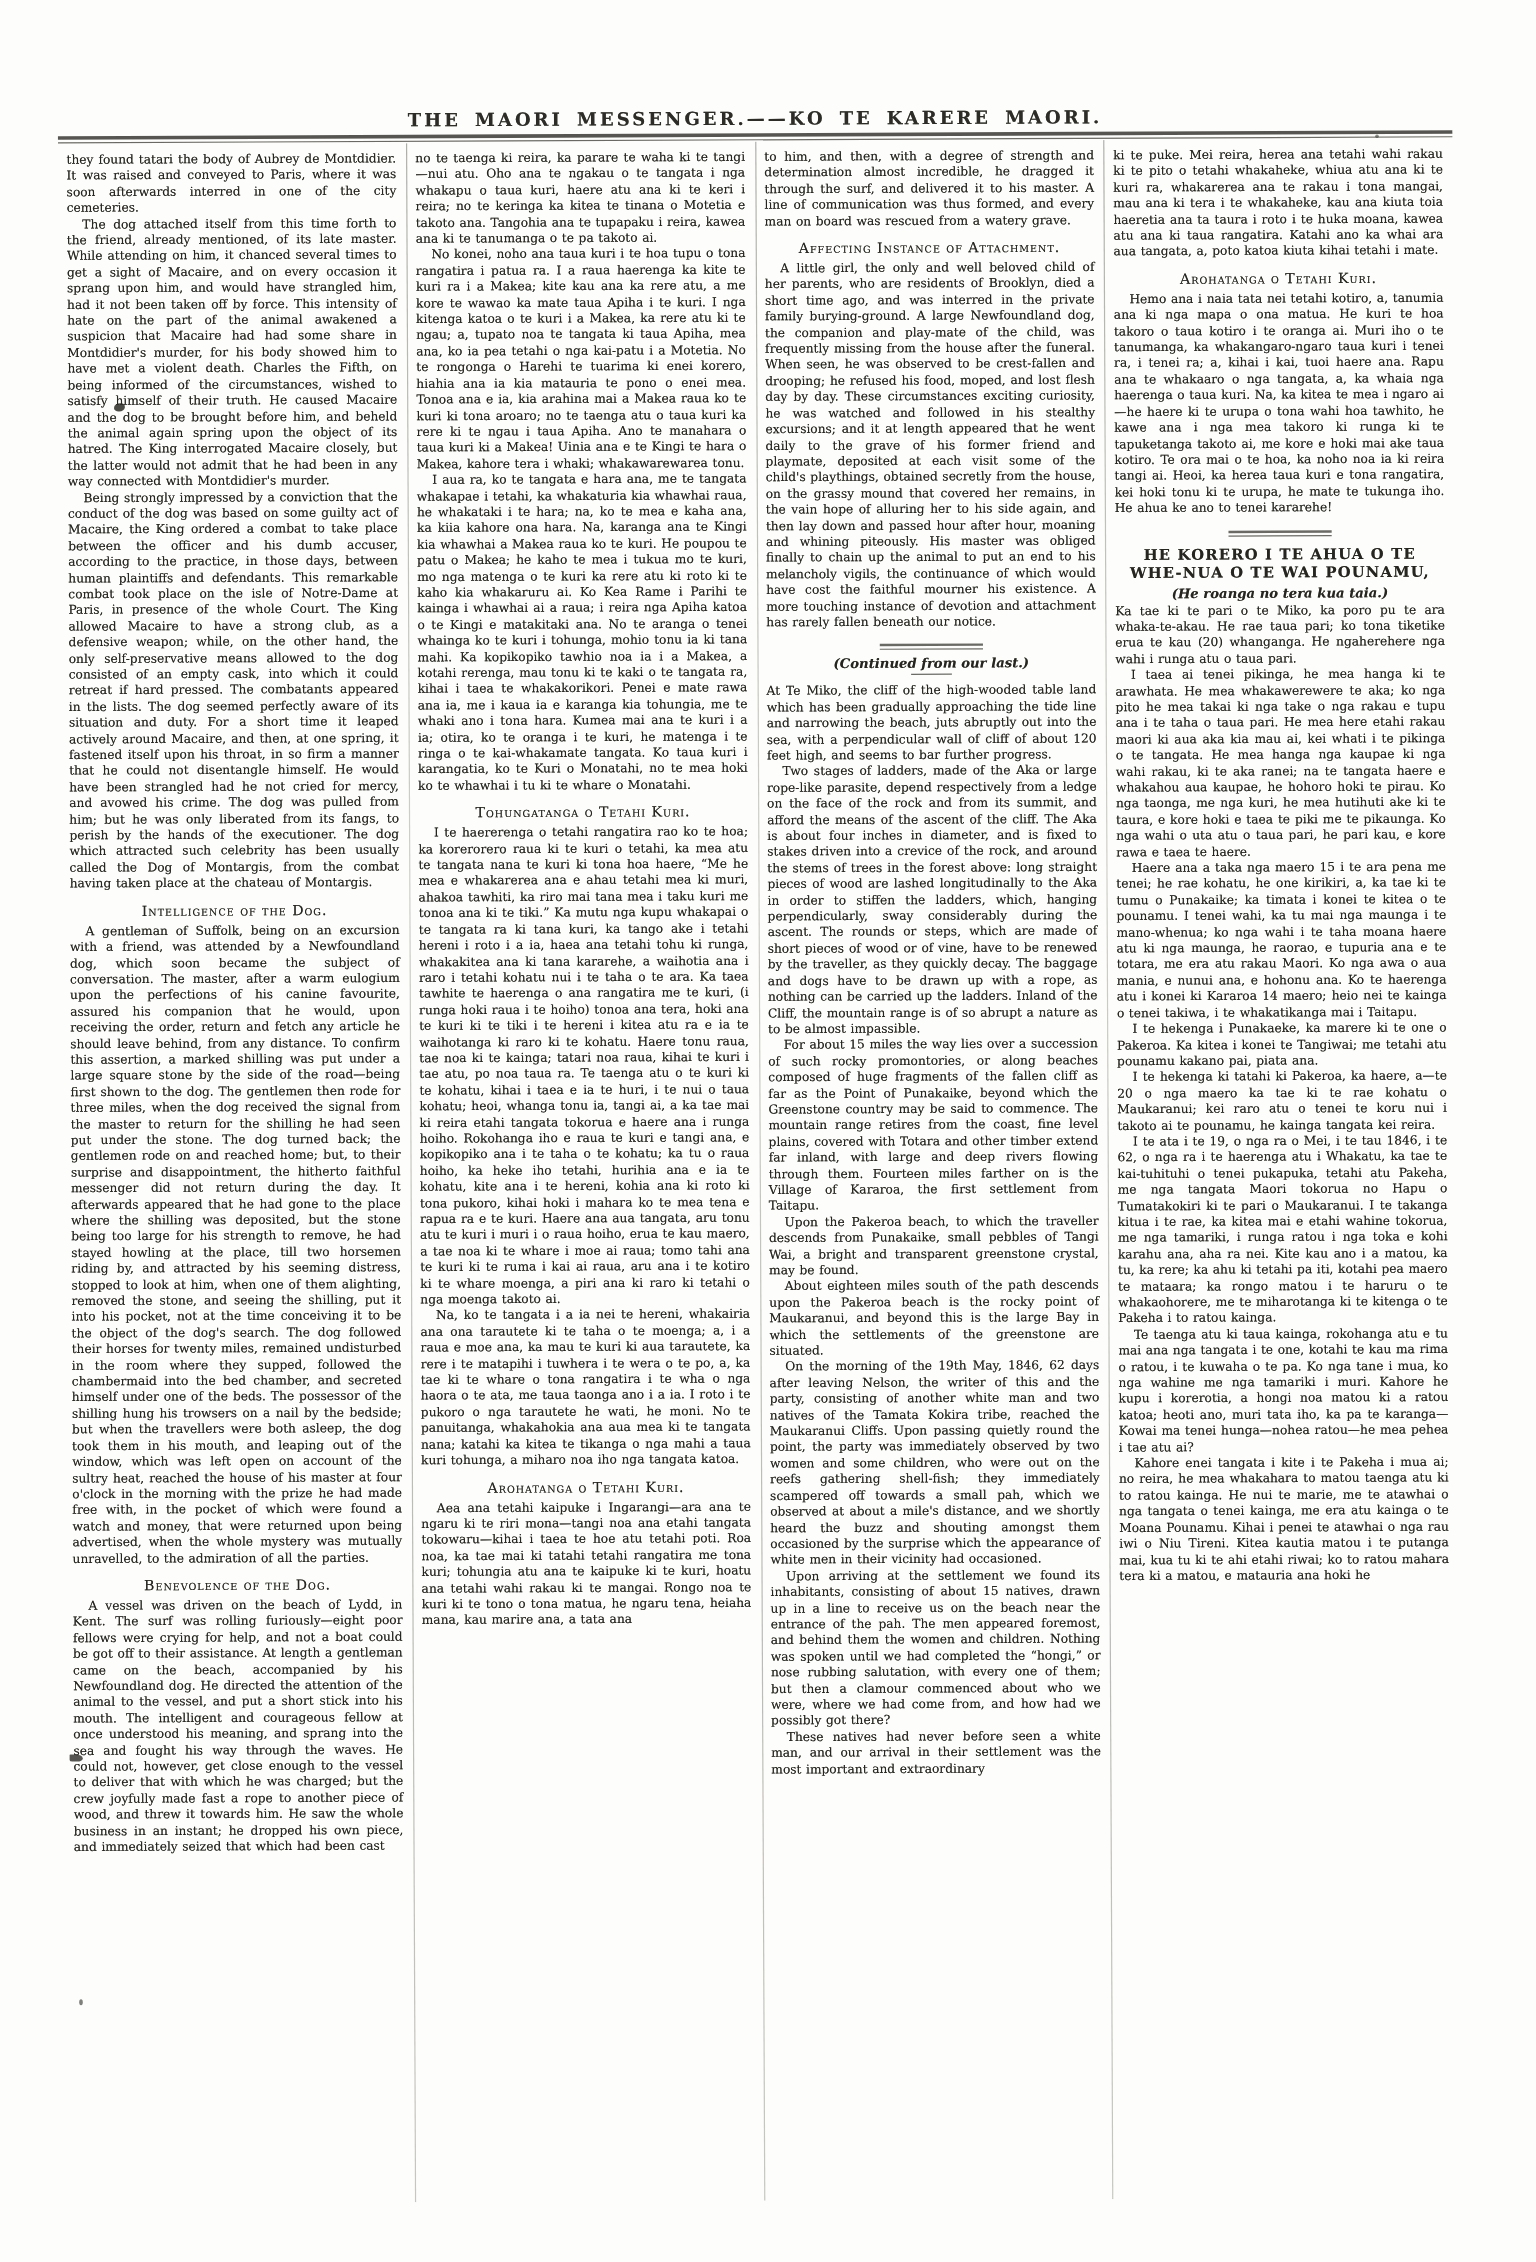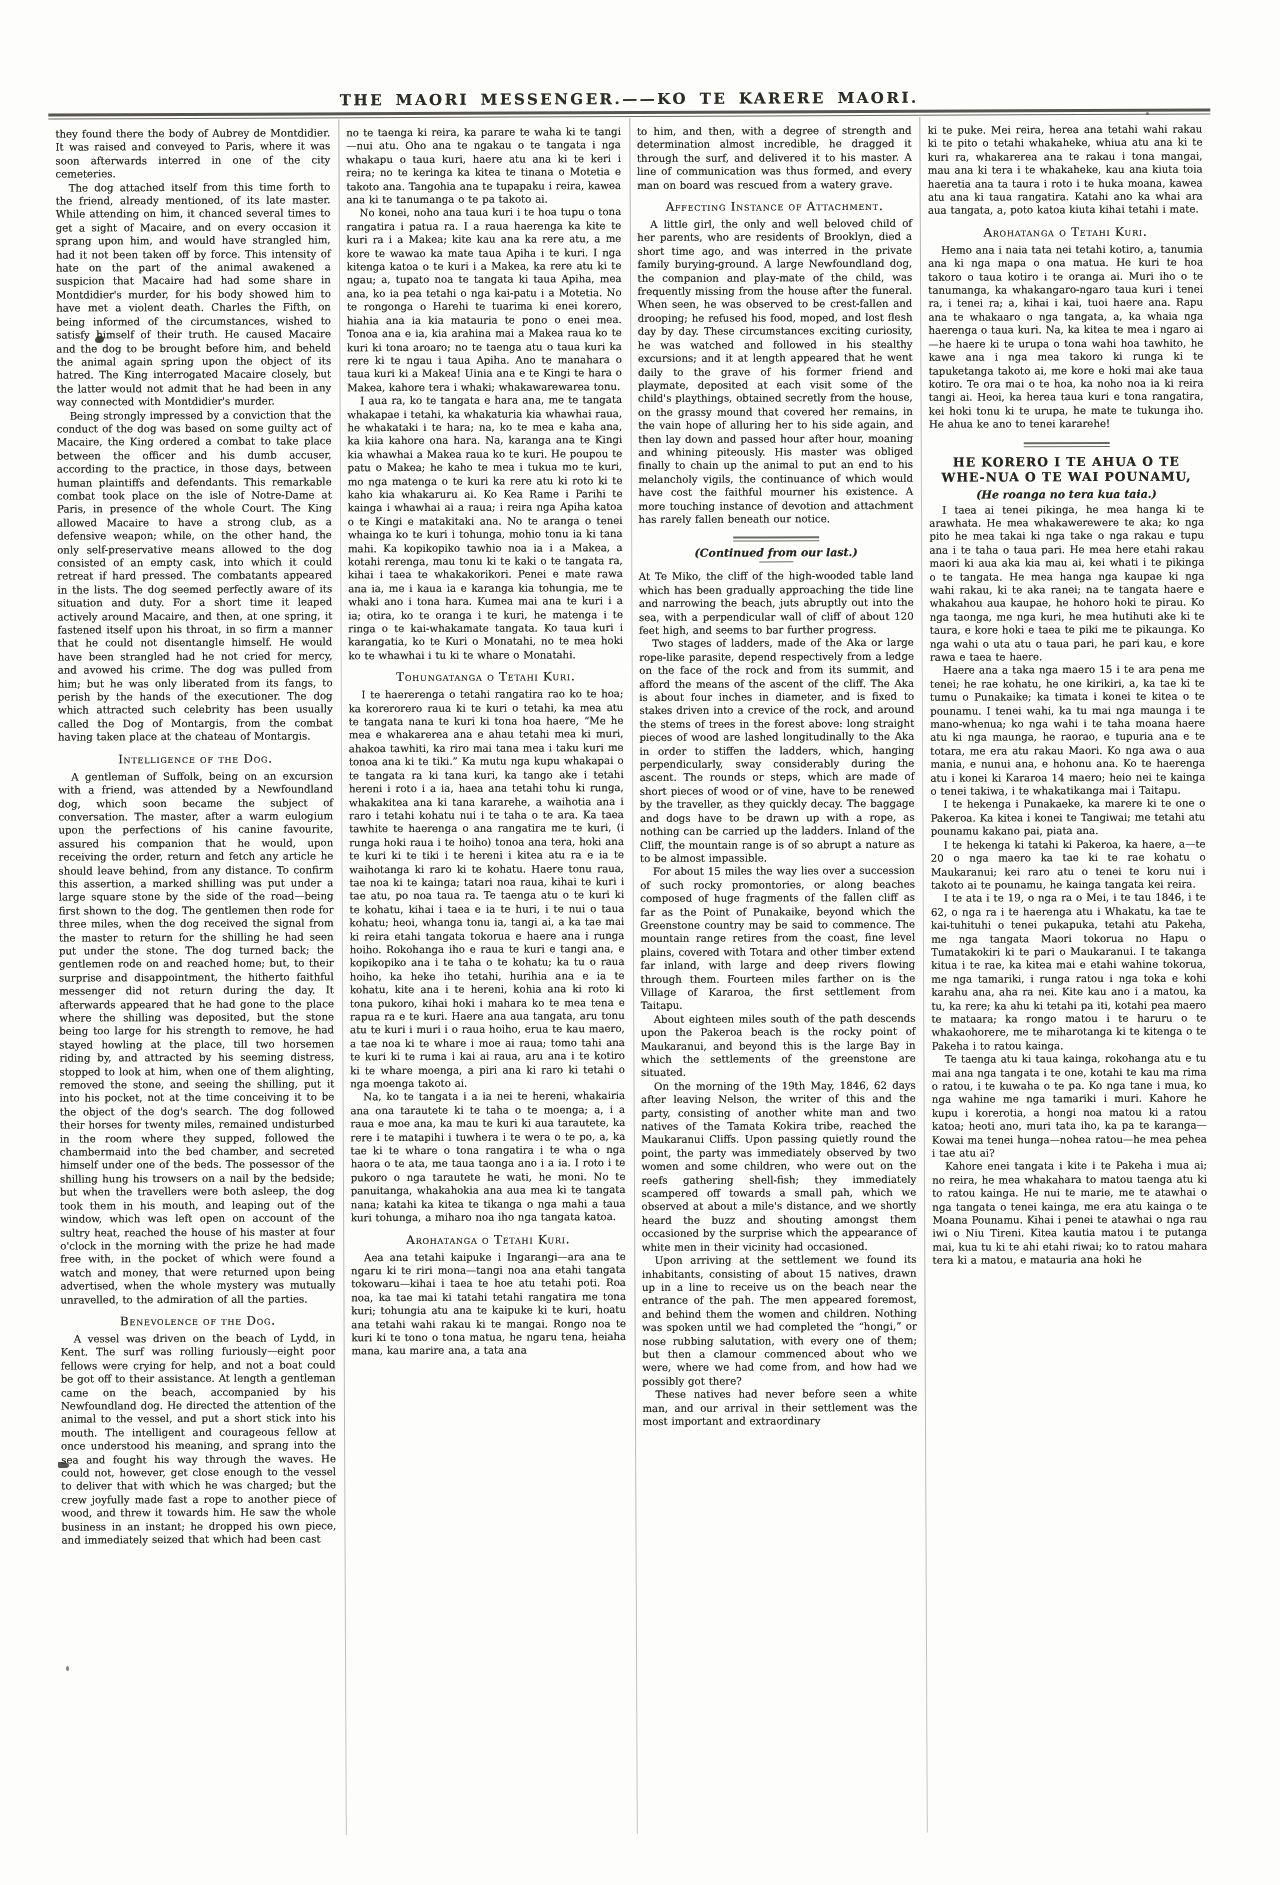--- a/index.html
+++ b/index.html
@@ -66,21 +66,21 @@
   .s4{left:1146px;top:112px;width:3px;height:3px;opacity:.55;}
 </style>
 </head>
 <body>
 
 <div class="page">
   <div class="masthead">THE MAORI MESSENGER.——KO TE KARERE MAORI.</div>
   <div class="head-rule"></div>
   <div class="columns">
     <div class="column">
-        <div class="blk-paraflush">they found there the body of Aubrey de Montdidier. It was raised and conveyed to Paris, where it was soon afterwards interred in one of the city cemeteries.</div>
+        <div class="blk-paraflush">they found tatari the body of Aubrey de Montdidier. It was raised and conveyed to Paris, where it was soon afterwards interred in one of the city cemeteries.</div>
         <div class="blk-para">The dog attached itself from this time forth to the friend, already mentioned, of its late master. While attending on him, it chanced several times to get a sight of Macaire, and on every occasion it sprang upon him, and would have strangled him, had it not been taken off by force. This intensity of hate on the part of the animal awakened a suspicion that Macaire had had some share in Montdidier's murder, for his body showed him to have met a violent death. Charles the Fifth, on being informed of the circumstances, wished to satisfy himself of their truth. He caused Macaire and the dog to be brought before him, and beheld the animal again spring upon the object of its hatred. The King interrogated Macaire closely, but the latter would not admit that he had been in any way connected with Montdidier's murder.</div>
         <div class="blk-para">Being strongly impressed by a conviction that the conduct of the dog was based on some guilty act of Macaire, the King ordered a combat to take place between the officer and his dumb accuser, according to the practice, in those days, between human plaintiffs and defendants. This remarkable combat took place on the isle of Notre-Dame at Paris, in presence of the whole Court. The King allowed Macaire to have a strong club, as a defensive weapon; while, on the other hand, the only self-preservative means allowed to the dog consisted of an empty cask, into which it could retreat if hard pressed. The combatants appeared in the lists. The dog seemed perfectly aware of its situation and duty. For a short time it leaped actively around Macaire, and then, at one spring, it fastened itself upon his throat, in so firm a manner that he could not disentangle himself. He would have been strangled had he not cried for mercy, and avowed his crime. The dog was pulled from him; but he was only liberated from its fangs, to perish by the hands of the executioner. The dog which attracted such celebrity has been usually called the Dog of Montargis, from the combat having taken place at the chateau of Montargis.</div>
         <div class="blk-heading">Intelligence of the Dog.</div>
         <div class="blk-para">A gentleman of Suffolk, being on an excursion with a friend, was attended by a Newfoundland dog, which soon became the subject of conversation. The master, after a warm eulogium upon the perfections of his canine favourite, assured his companion that he would, upon receiving the order, return and fetch any article he should leave behind, from any distance. To confirm this assertion, a marked shilling was put under a large square stone by the side of the road—being first shown to the dog. The gentlemen then rode for three miles, when the dog received the signal from the master to return for the shilling he had seen put under the stone. The dog turned back; the gentlemen rode on and reached home; but, to their surprise and disappointment, the hitherto faithful messenger did not return during the day. It afterwards appeared that he had gone to the place where the shilling was deposited, but the stone being too large for his strength to remove, he had stayed howling at the place, till two horsemen riding by, and attracted by his seeming distress, stopped to look at him, when one of them alighting, removed the stone, and seeing the shilling, put it into his pocket, not at the time conceiving it to be the object of the dog's search. The dog followed their horses for twenty miles, remained undisturbed in the room where they supped, followed the chambermaid into the bed chamber, and secreted himself under one of the beds. The possessor of the shilling hung his trowsers on a nail by the bedside; but when the travellers were both asleep, the dog took them in his mouth, and leaping out of the window, which was left open on account of the sultry heat, reached the house of his master at four o'clock in the morning with the prize he had made free with, in the pocket of which were found a watch and money, that were returned upon being advertised, when the whole mystery was mutually unravelled, to the admiration of all the parties.</div>
         <div class="blk-heading">Benevolence of the Dog.</div>
         <div class="blk-para">A vessel was driven on the beach of Lydd, in Kent. The surf was rolling furiously—eight poor fellows were crying for help, and not a boat could be got off to their assistance. At length a gentleman came on the beach, accompanied by his Newfoundland dog. He directed the attention of the animal to the vessel, and put a short stick into his mouth. The intelligent and courageous fellow at once understood his meaning, and sprang into the sea and fought his way through the waves. He could not, however, get close enough to the vessel to deliver that with which he was charged; but the crew joyfully made fast a rope to another piece of wood, and threw it towards him. He saw the whole business in an instant; he dropped his own piece, and immediately seized that which had been cast</div>
       </div>
     <div class="col-rule"></div>
     <div class="column">
         <div class="blk-paraflush">no te taenga ki reira, ka parare te waha ki te tangi—nui atu. Oho ana te ngakau o te tangata i nga whakapu o taua kuri, haere atu ana ki te keri i reira; no te keringa ka kitea te tinana o Motetia e takoto ana. Tangohia ana te tupapaku i reira, kawea ana ki te tanumanga o te pa takoto ai.</div>
@@ -96,33 +96,35 @@
     <div class="column">
         <div class="blk-paraflush">to him, and then, with a degree of strength and determination almost incredible, he dragged it through the surf, and delivered it to his master. A line of communication was thus formed, and every man on board was rescued from a watery grave.</div>
         <div class="blk-heading">Affecting Instance of Attachment.</div>
         <div class="blk-para">A little girl, the only and well beloved child of her parents, who are residents of Brooklyn, died a short time ago, and was interred in the private family burying-ground. A large Newfoundland dog, the companion and play-mate of the child, was frequently missing from the house after the funeral. When seen, he was observed to be crest-fallen and drooping; he refused his food, moped, and lost flesh day by day. These circumstances exciting curiosity, he was watched and followed in his stealthy excursions; and it at length appeared that he went daily to the grave of his former friend and playmate, deposited at each visit some of the child's playthings, obtained secretly from the house, on the grassy mound that covered her remains, in the vain hope of alluring her to his side again, and then lay down and passed hour after hour, moaning and whining piteously. His master was obliged finally to chain up the animal to put an end to his melancholy vigils, the continuance of which would have cost the faithful mourner his existence. A more touching instance of devotion and attachment has rarely fallen beneath our notice.</div>
         <div class="blk-divider"></div>
         <div class="blk-subit">(Continued from our last.)</div>
         <div class="blk-dividersm"></div>
         <div class="blk-paraflush">At Te Miko, the cliff of the high-wooded table land which has been gradually approaching the tide line and narrowing the beach, juts abruptly out into the sea, with a perpendicular wall of cliff of about 120 feet high, and seems to bar further progress.</div>
         <div class="blk-para">Two stages of ladders, made of the Aka or large rope-like parasite, depend respectively from a ledge on the face of the rock and from its summit, and afford the means of the ascent of the cliff. The Aka is about four inches in diameter, and is fixed to stakes driven into a crevice of the rock, and around the stems of trees in the forest above: long straight pieces of wood are lashed longitudinally to the Aka in order to stiffen the ladders, which, hanging perpendicularly, sway considerably during the ascent. The rounds or steps, which are made of short pieces of wood or of vine, have to be renewed by the traveller, as they quickly decay. The baggage and dogs have to be drawn up with a rope, as nothing can be carried up the ladders. Inland of the Cliff, the mountain range is of so abrupt a nature as to be almost impassible.</div>
         <div class="blk-para">For about 15 miles the way lies over a succession of such rocky promontories, or along beaches composed of huge fragments of the fallen cliff as far as the Point of Punakaike, beyond which the Greenstone country may be said to commence. The mountain range retires from the coast, fine level plains, covered with Totara and other timber extend far inland, with large and deep rivers flowing through them. Fourteen miles farther on is the Village of Kararoa, the first settlement from Taitapu.</div>
+        <div class="blk-para">Upon the Pakeroa beach, to which the traveller descends from Punakaike, small pebbles of Tangi Wai, a bright and transparent greenstone crystal, may be found.</div>
         <div class="blk-para">About eighteen miles south of the path descends upon the Pakeroa beach is the rocky point of Maukaranui, and beyond this is the large Bay in which the settlements of the greenstone are situated.</div>
         <div class="blk-para">On the morning of the 19th May, 1846, 62 days after leaving Nelson, the writer of this and the party, consisting of another white man and two natives of the Tamata Kokira tribe, reached the Maukaranui Cliffs. Upon passing quietly round the point, the party was immediately observed by two women and some children, who were out on the reefs gathering shell-fish; they immediately scampered off towards a small pah, which we observed at about a mile's distance, and we shortly heard the buzz and shouting amongst them occasioned by the surprise which the appearance of white men in their vicinity had occasioned.</div>
         <div class="blk-para">Upon arriving at the settlement we found its inhabitants, consisting of about 15 natives, drawn up in a line to receive us on the beach near the entrance of the pah. The men appeared foremost, and behind them the women and children. Nothing was spoken until we had completed the “hongi,” or nose rubbing salutation, with every one of them; but then a clamour commenced about who we were, where we had come from, and how had we possibly got there?</div>
         <div class="blk-para">These natives had never before seen a white man, and our arrival in their settlement was the most important and extraordinary</div>
       </div>
     <div class="col-rule"></div>
     <div class="column">
         <div class="blk-paraflush">ki te puke. Mei reira, herea ana tetahi wahi rakau ki te pito o tetahi whakaheke, whiua atu ana ki te kuri ra, whakarerea ana te rakau i tona mangai, mau ana ki tera i te whakaheke, kau ana kiuta toia haeretia ana ta taura i roto i te huka moana, kawea atu ana ki taua rangatira. Katahi ano ka whai ara aua tangata, a, poto katoa kiuta kihai tetahi i mate.</div>
         <div class="blk-heading">Arohatanga o Tetahi Kuri.</div>
         <div class="blk-para">Hemo ana i naia tata nei tetahi kotiro, a, tanumia ana ki nga mapa o ona matua. He kuri te hoa takoro o taua kotiro i te oranga ai. Muri iho o te tanumanga, ka whakangaro-ngaro taua kuri i tenei ra, i tenei ra; a, kihai i kai, tuoi haere ana. Rapu ana te whakaaro o nga tangata, a, ka whaia nga haerenga o taua kuri. Na, ka kitea te mea i ngaro ai—he haere ki te urupa o tona wahi hoa tawhito, he kawe ana i nga mea takoro ki runga ki te tapuketanga takoto ai, me kore e hoki mai ake taua kotiro. Te ora mai o te hoa, ka noho noa ia ki reira tangi ai. Heoi, ka herea taua kuri e tona rangatira, kei hoki tonu ki te urupa, he mate te tukunga iho. He ahua ke ano to tenei kararehe!</div>
         <div class="blk-divider"></div>
         <div class="blk-headcaps">HE KORERO I TE AHUA O TE WHE-NUA O TE WAI POUNAMU,</div>
         <div class="blk-subit">(He roanga no tera kua taia.)</div>
+        <div class="blk-paraflush">Ka tae ki te pari o te Miko, ka poro pu te ara whaka-te-akau. He rae taua pari; ko tona tiketike erua te kau (20) whanganga. He ngaherehere nga wahi i runga atu o taua pari.</div>
         <div class="blk-para">I taea ai tenei pikinga, he mea hanga ki te arawhata. He mea whakawerewere te aka; ko nga pito he mea takai ki nga take o nga rakau e tupu ana i te taha o taua pari. He mea here etahi rakau maori ki aua aka kia mau ai, kei whati i te pikinga o te tangata. He mea hanga nga kaupae ki nga wahi rakau, ki te aka ranei; na te tangata haere e whakahou aua kaupae, he hohoro hoki te pirau. Ko nga taonga, me nga kuri, he mea hutihuti ake ki te taura, e kore hoki e taea te piki me te pikaunga. Ko nga wahi o uta atu o taua pari, he pari kau, e kore rawa e taea te haere.</div>
         <div class="blk-para">Haere ana a taka nga maero 15 i te ara pena me tenei; he rae kohatu, he one kirikiri, a, ka tae ki te tumu o Punakaike; ka timata i konei te kitea o te pounamu. I tenei wahi, ka tu mai nga maunga i te mano-whenua; ko nga wahi i te taha moana haere atu ki nga maunga, he raorao, e tupuria ana e te totara, me era atu rakau Maori. Ko nga awa o aua mania, e nunui ana, e hohonu ana. Ko te haerenga atu i konei ki Kararoa 14 maero; heio nei te kainga o tenei takiwa, i te whakatikanga mai i Taitapu.</div>
         <div class="blk-para">I te hekenga i Punakaeke, ka marere ki te one o Pakeroa. Ka kitea i konei te Tangiwai; me tetahi atu pounamu kakano pai, piata ana.</div>
         <div class="blk-para">I te hekenga ki tatahi ki Pakeroa, ka haere, a—te 20 o nga maero ka tae ki te rae kohatu o Maukaranui; kei raro atu o tenei te koru nui i takoto ai te pounamu, he kainga tangata kei reira.</div>
         <div class="blk-para">I te ata i te 19, o nga ra o Mei, i te tau 1846, i te 62, o nga ra i te haerenga atu i Whakatu, ka tae te kai-tuhituhi o tenei pukapuka, tetahi atu Pakeha, me nga tangata Maori tokorua no Hapu o Tumatakokiri ki te pari o Maukaranui. I te takanga kitua i te rae, ka kitea mai e etahi wahine tokorua, me nga tamariki, i runga ratou i nga toka e kohi karahu ana, aha ra nei. Kite kau ano i a matou, ka tu, ka rere; ka ahu ki tetahi pa iti, kotahi pea maero te mataara; ka rongo matou i te haruru o te whakaohorere, me te miharotanga ki te kitenga o te Pakeha i to ratou kainga.</div>
         <div class="blk-para">Te taenga atu ki taua kainga, rokohanga atu e tu mai ana nga tangata i te one, kotahi te kau ma rima o ratou, i te kuwaha o te pa. Ko nga tane i mua, ko nga wahine me nga tamariki i muri. Kahore he kupu i korerotia, a hongi noa matou ki a ratou katoa; heoti ano, muri tata iho, ka pa te karanga—Kowai ma tenei hunga—nohea ratou—he mea pehea i tae atu ai?</div>
         <div class="blk-para">Kahore enei tangata i kite i te Pakeha i mua ai; no reira, he mea whakahara to matou taenga atu ki to ratou kainga. He nui te marie, me te atawhai o nga tangata o tenei kainga, me era atu kainga o te Moana Pounamu. Kihai i penei te atawhai o nga rau iwi o Niu Tireni. Kitea kautia matou i te putanga mai, kua tu ki te ahi etahi riwai; ko to ratou mahara tera ki a matou, e matauria ana hoki he</div>
       </div>
   </div>
 </div>

